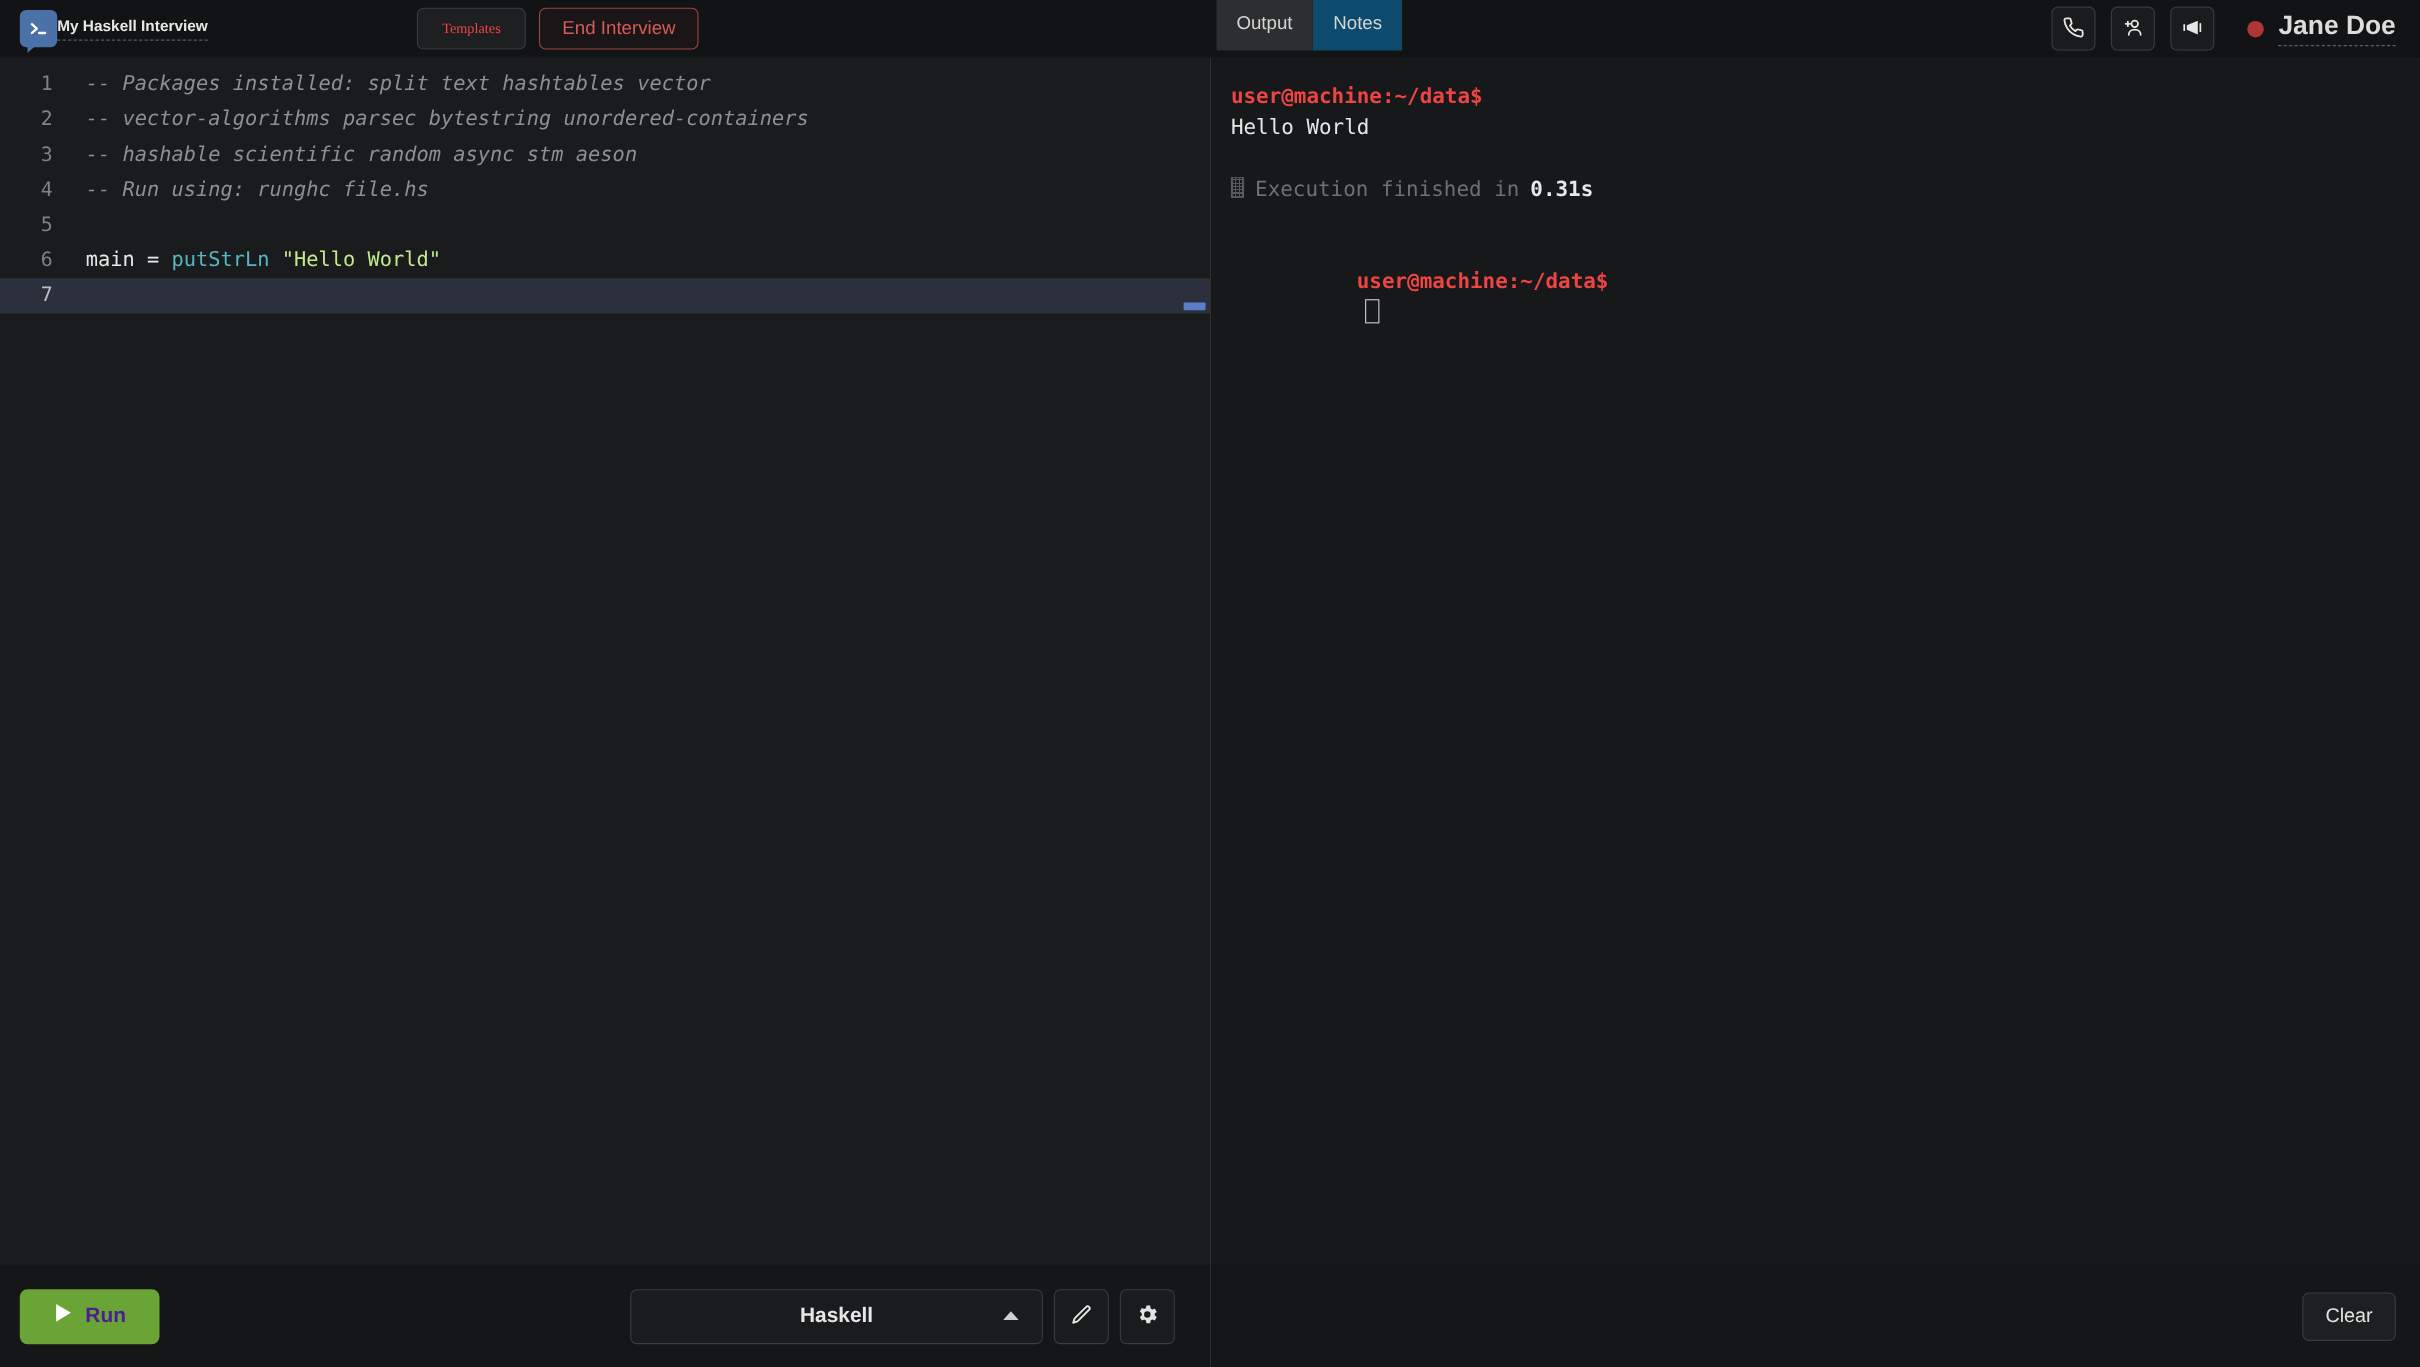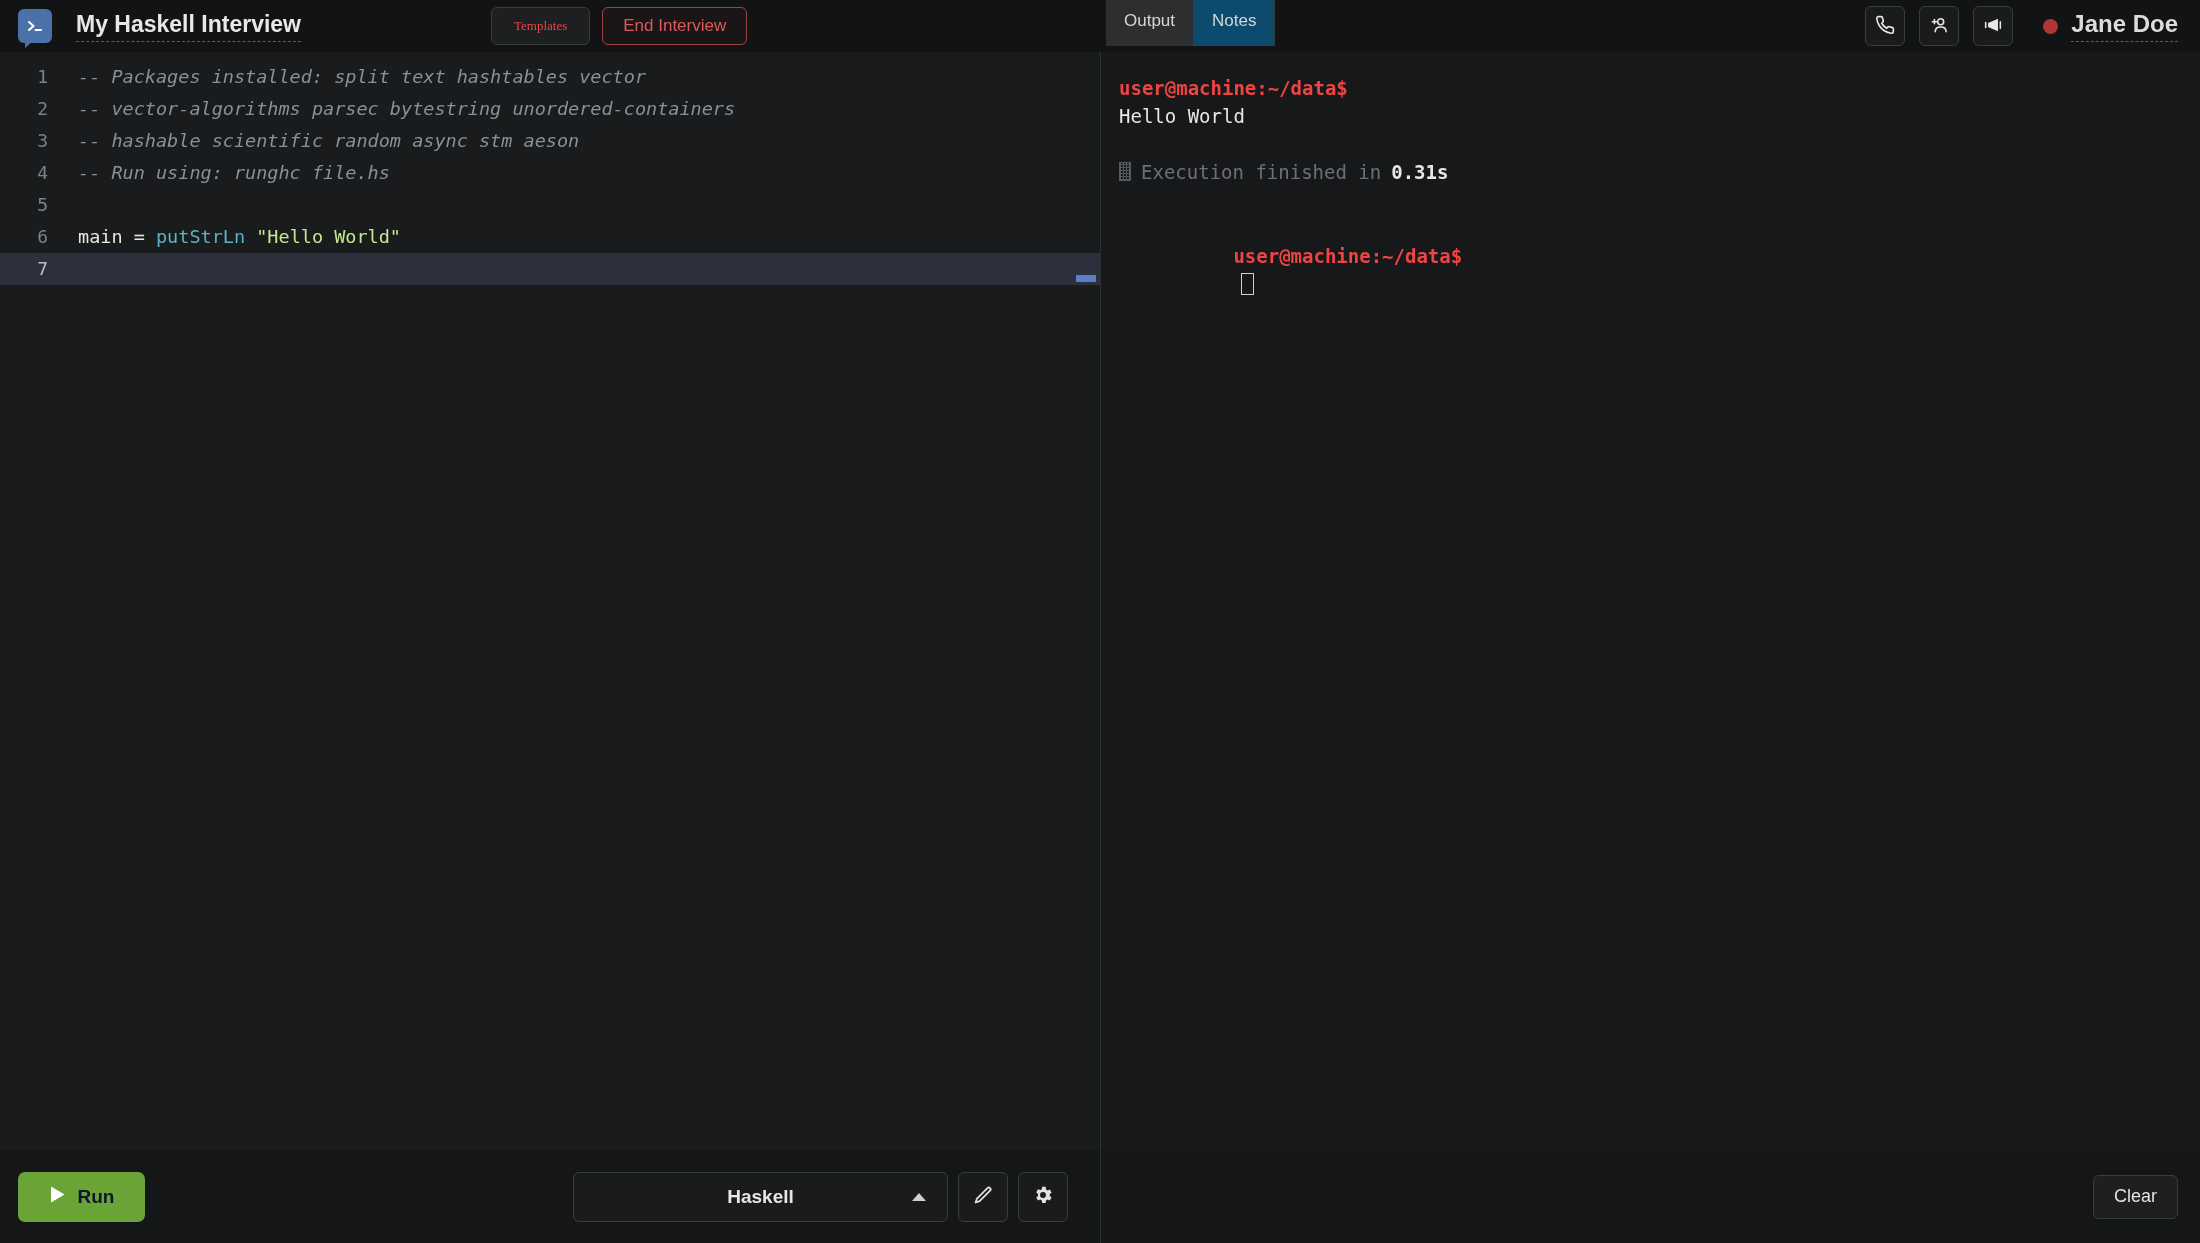--- a/index.html
+++ b/index.html
@@ -48,22 +48,21 @@
     position: absolute;
     left: 7px;
     bottom: -5px;
     width: 0; height: 0;
     border-left: 7px solid #4a72a8;
     border-bottom: 6px solid transparent;
   }
   .logo svg { position: relative; z-index: 2; }
 
   .doc-title {
-    margin-left: 24px;
-    font-size: 23px;
+    font-size: 14px;
     font-weight: bold;
     color: #e8e8e8;
     position: relative;
     padding-bottom: 3px;
     border-bottom: 1px dashed #5c5c5c;
     line-height: 1.25;
     white-space: nowrap;
   }
 
   .header-actions {
@@ -238,21 +237,21 @@
     align-items: center;
     padding: 0 18px;
     background: #151617;
   }
   .btn-run {
     height: 50px;
     min-width: 127px;
     background: #6aa336;
     border: none;
     border-radius: 7px;
-    color: #0f172a;
+    color: #4c1d95;
     font-size: 19px;
     font-weight: bold;
     font-family: "Liberation Sans", sans-serif;
     display: flex;
     align-items: center;
     justify-content: center;
     gap: 12px;
     cursor: pointer;
   }
   .bar-right {

